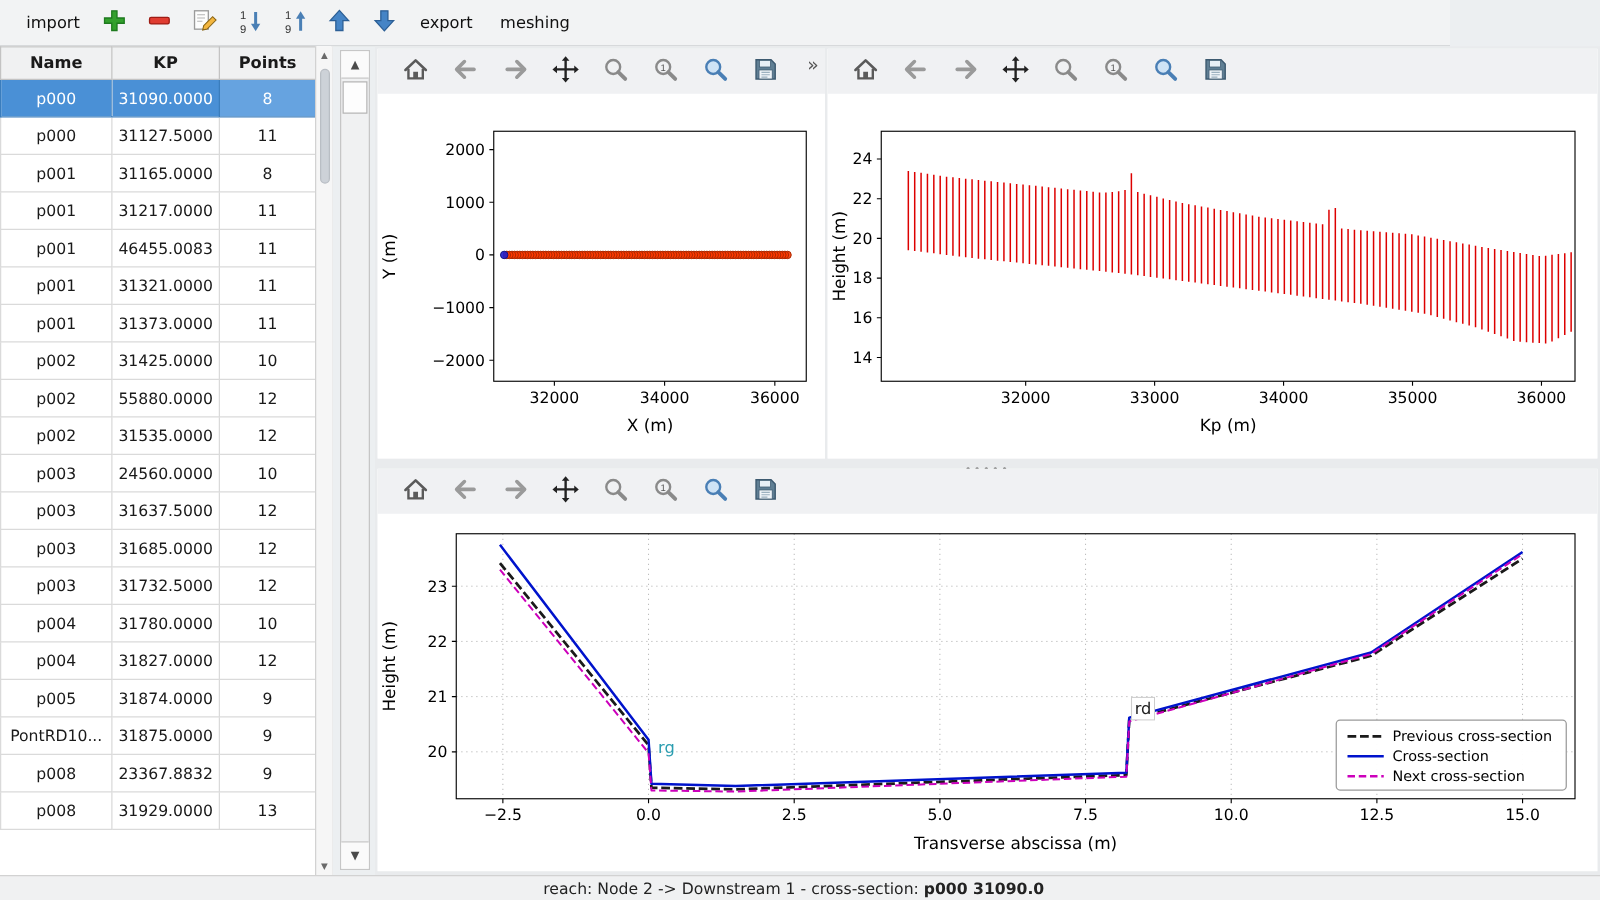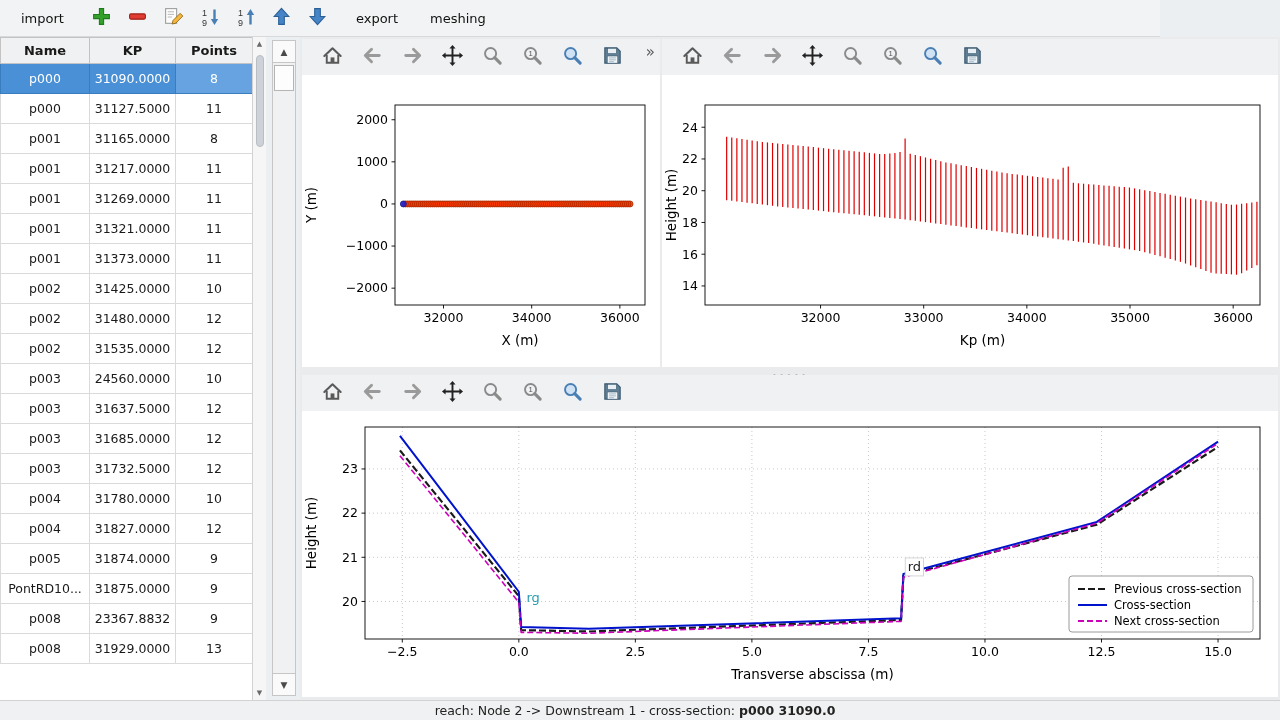--- a/index.html
+++ b/index.html
@@ -1,20 +1,20 @@
 <!DOCTYPE html>
 <html><head>
 <meta charset="utf-8">
 <style>
   *{box-sizing:border-box;margin:0;padding:0}
   html,body{width:1280px;height:720px;overflow:hidden}
   body{position:relative;background:#eceff1;font-family:"DejaVu Sans","Liberation Sans",sans-serif;font-size:13px;color:#1a1a1a}
 
   
-  #top-toolbar{position:absolute;left:0;top:0;width:1160px;height:37px;background:#f2f3f4;border-bottom:1px solid #d7d9db;display:flex;align-items:center;gap:14px;padding:0 12px}
+  #top-toolbar{position:absolute;left:0;top:0;width:1160px;height:37px;background:#f2f3f4;border-bottom:1px solid #d7d9db;display:flex;align-items:center;gap:4px;padding:0 12px}
   .tb-text{background:none;border:none;font:inherit;padding:5px 9px;color:#111;cursor:default}
   .tb-icon{background:none;border:none;width:30px;height:30px;display:flex;align-items:center;justify-content:center;padding:0;cursor:default}
   #tt-icons{display:flex;align-items:center;gap:6px}
 
   
   #table-panel{position:absolute;left:0;top:37px;width:266px;height:663px;background:#ffffff;border-right:1px solid #c9c9c9}
   #xs-table{border-collapse:collapse;table-layout:fixed;width:252px}
   #xs-table th{height:26px;background:#f0f1f2;border:1px solid #c3c3c3;font-weight:bold;font-size:13px;text-align:center}
   #xs-table th:nth-child(1),#xs-table td:nth-child(1){width:89px}
   #xs-table th:nth-child(2),#xs-table td:nth-child(2){width:86px}
@@ -135,41 +135,41 @@
             <td>31165.0000</td>
             <td>8</td>
           </tr>
           <tr>
             <td>p001</td>
             <td>31217.0000</td>
             <td>11</td>
           </tr>
           <tr>
             <td>p001</td>
-            <td>31269.0000</td>
+            <td>46455.0083</td>
             <td>11</td>
           </tr>
           <tr>
             <td>p001</td>
             <td>31321.0000</td>
             <td>11</td>
           </tr>
           <tr>
             <td>p001</td>
             <td>31373.0000</td>
             <td>11</td>
           </tr>
           <tr>
             <td>p002</td>
             <td>31425.0000</td>
             <td>10</td>
           </tr>
           <tr>
             <td>p002</td>
-            <td>31480.0000</td>
+            <td>55880.0000</td>
             <td>12</td>
           </tr>
           <tr>
             <td>p002</td>
             <td>31535.0000</td>
             <td>12</td>
           </tr>
           <tr>
             <td>p003</td>
             <td>24560.0000</td>

